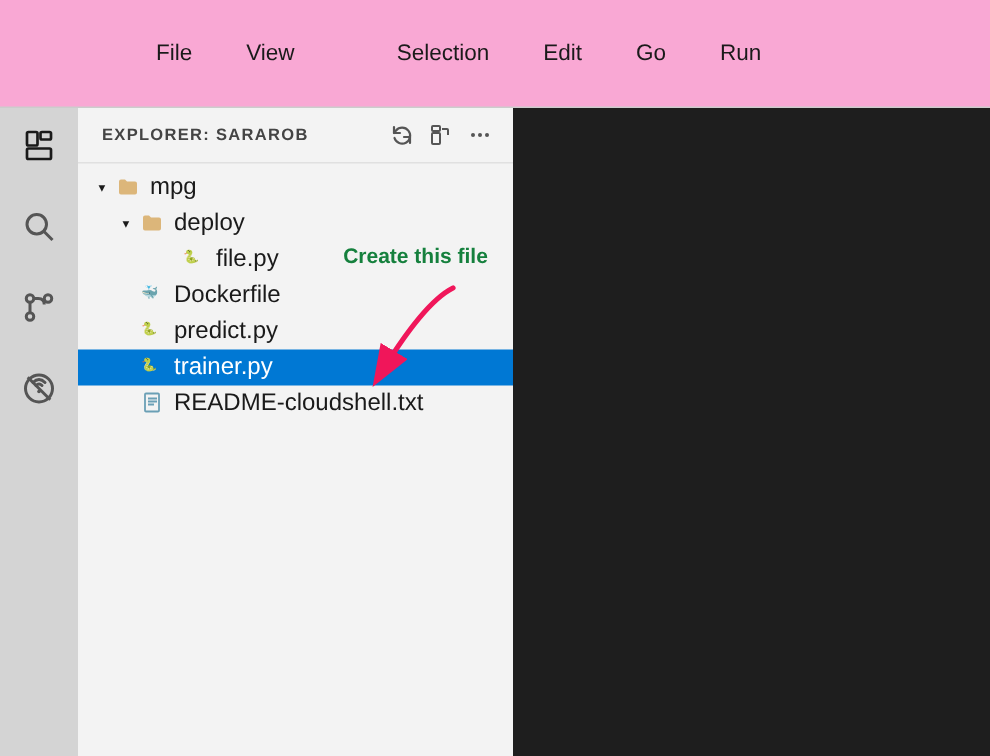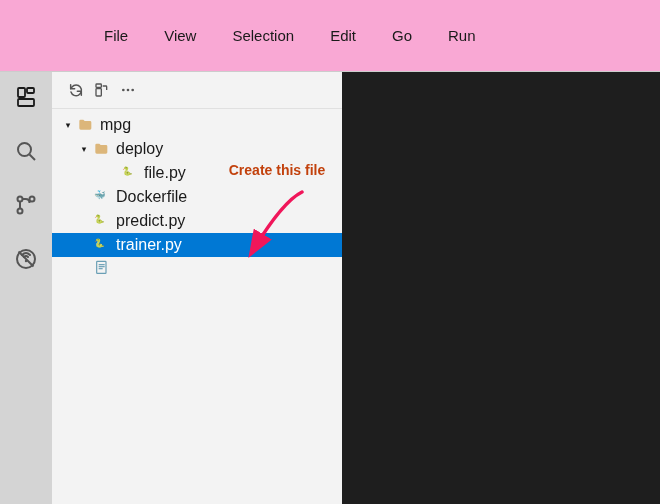--- a/index.html
+++ b/index.html
@@ -26,20 +26,21 @@
     }
     .menu-item {
       font-size: 15px;
       color: #1a1a1a;
       cursor: pointer;
       padding: 4px 4px;
       font-weight: 400;
     }
     .menu-item.active {
       font-weight: 500;
+      margin-left: 32px;
     }
 
     
     .main {
       display: flex;
       flex: 1;
       overflow: hidden;
     }
 
     
@@ -165,21 +166,21 @@
     
     .callout {
       position: absolute;
       top: 90px;
       right: 10px;
       pointer-events: none;
     }
     .callout-text {
       font-size: 14px;
       font-weight: 700;
-      color: #c2410c;
+      color: #15803d;
       text-align: center;
       margin-bottom: 4px;
     }
 
     
     .editor-area {
       flex: 1;
       background: #1e1e1e;
     }
   </style>
@@ -230,20 +231,21 @@
         <path d="M8 8 Q12 4 16 8" stroke-linecap="round"></path>
         <path d="M10 10 Q12 8 14 10" stroke-linecap="round"></path>
         <circle cx="12" cy="14" r="1.2" fill="currentColor" stroke="none"></circle>
       </svg>
     </div>
   </div>
 
   <div class="sidebar">
 
     <div class="explorer-header">
+      <span class="explorer-title">EXPLORER: SARAROB</span>
       <div class="explorer-actions">
 
         <span class="explorer-action-icon" title="Refresh">
           <svg width="16" height="16" viewBox="0 0 24 24" fill="none" stroke="#555" stroke-width="2.2">
             <path d="M4 4v6h6" stroke-linecap="round" stroke-linejoin="round"></path>
             <path d="M20 20v-6h-6" stroke-linecap="round" stroke-linejoin="round"></path>
             <path d="M4.5 15A8 8 0 1 0 6 7.5L4 10" stroke-linecap="round" stroke-linejoin="round"></path>
           </svg>
         </span>
 
@@ -337,20 +339,21 @@
         <span class="indent" style="width:24px"></span>
         <span class="chevron" style="width:16px"></span>
         <span class="file-icon readme-icon">
           <svg width="16" height="16" viewBox="0 0 24 24" fill="none" stroke="#6a9fb5" stroke-width="1.8">
             <rect x="4" y="2" width="14" height="18" rx="1"></rect>
             <line x1="7" y1="7" x2="16" y2="7"></line>
             <line x1="7" y1="10" x2="16" y2="10"></line>
             <line x1="7" y1="13" x2="13" y2="13"></line>
           </svg>
         </span>
+        <span class="file-label">README-cloudshell.txt</span>
       </div>
 
     </div>
 
     <div class="callout">
       <div class="callout-text">Create this file</div>
       <svg width="110" height="90" viewBox="0 0 110 90">
         <defs>
           <marker id="arrowhead" markerWidth="8" markerHeight="6" refX="6" refY="3" orient="auto">
             <polygon points="0 0, 8 3, 0 6" fill="#f0165a"></polygon>

